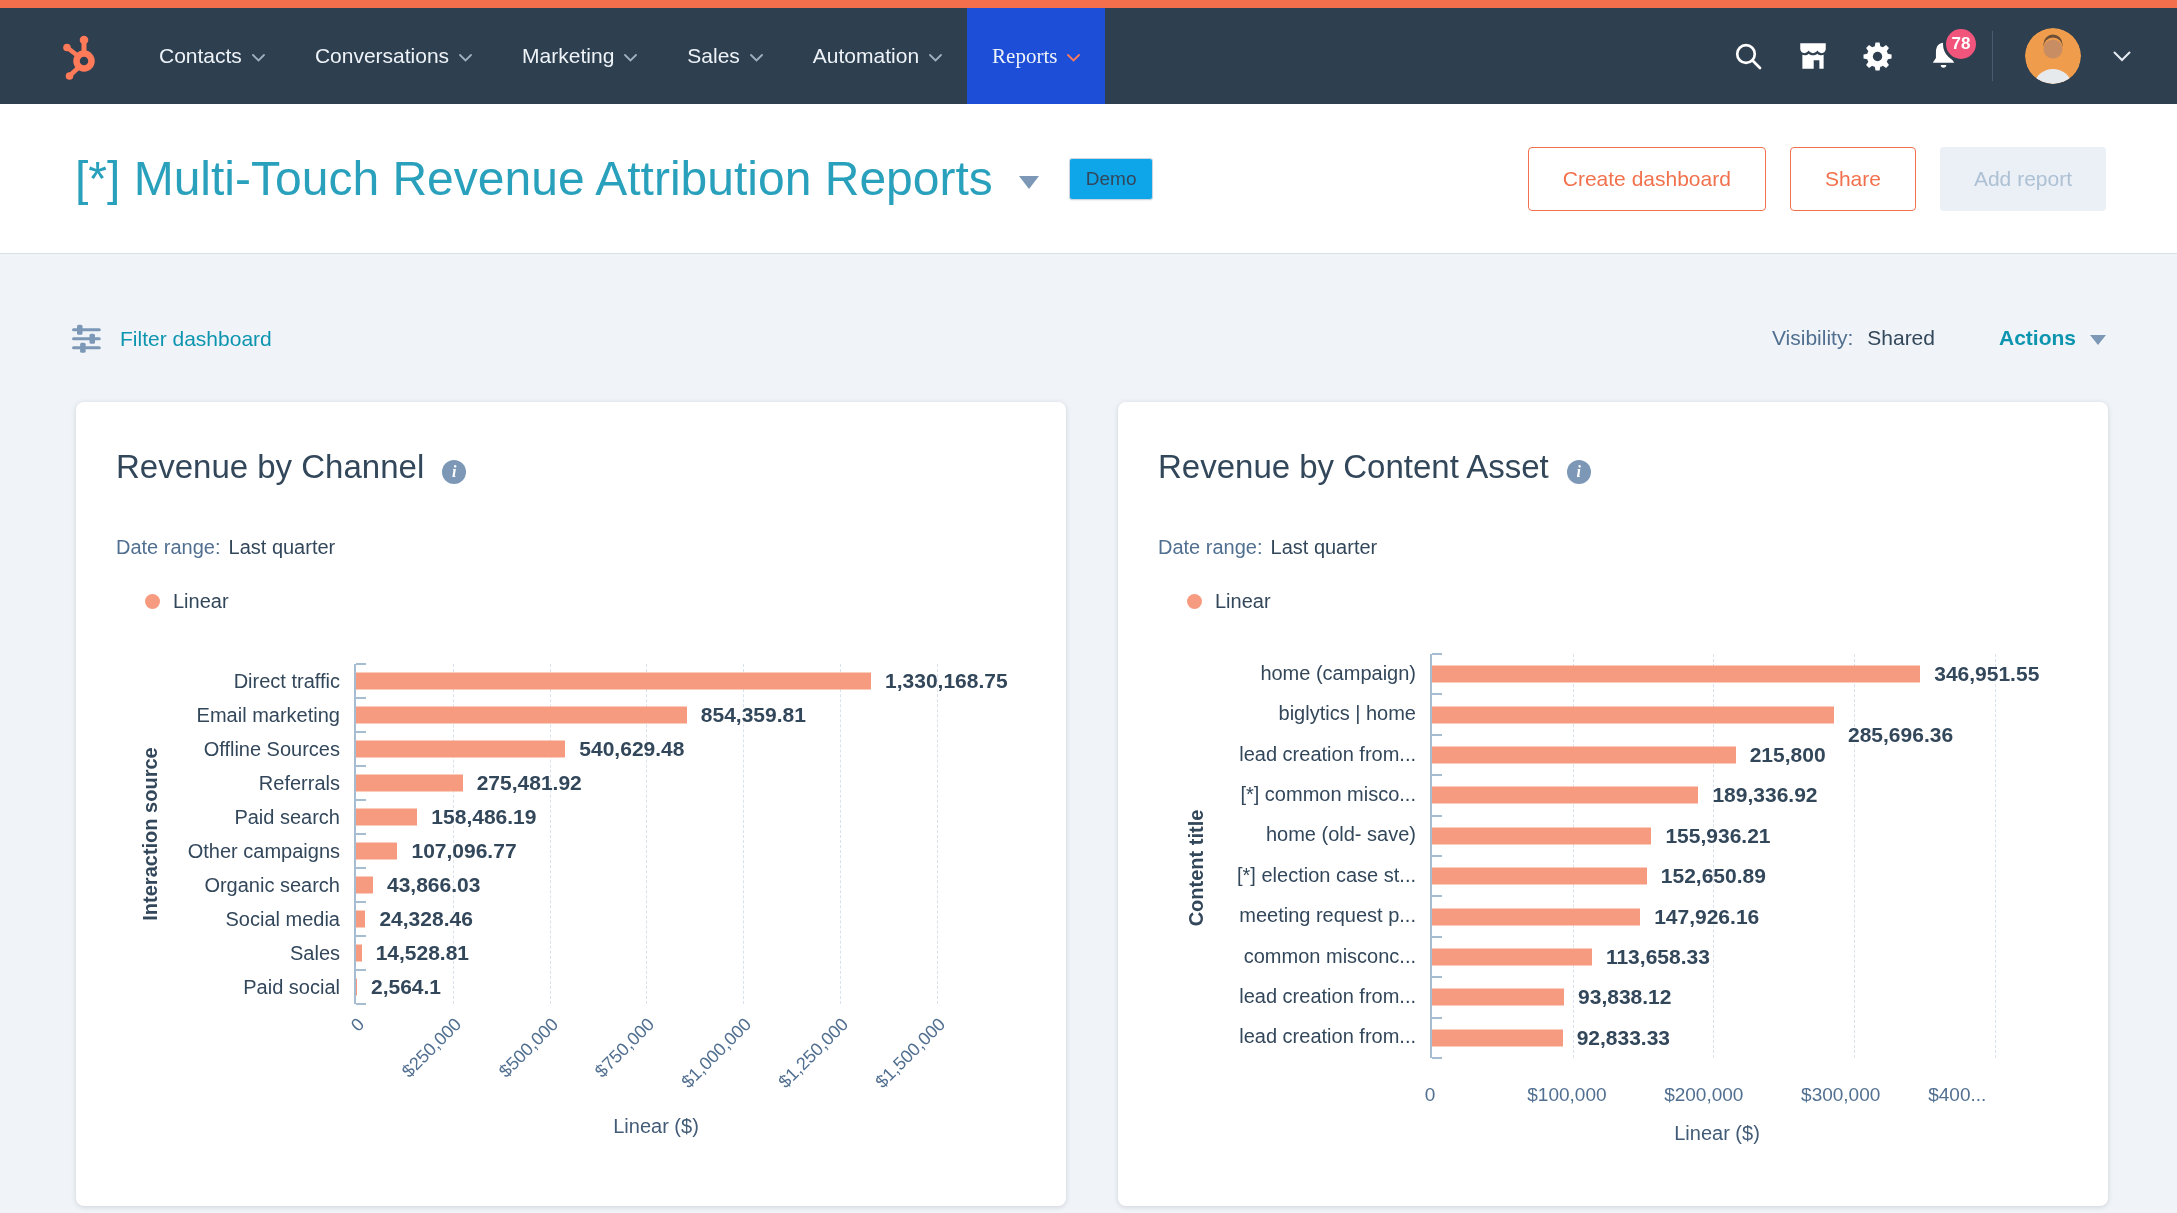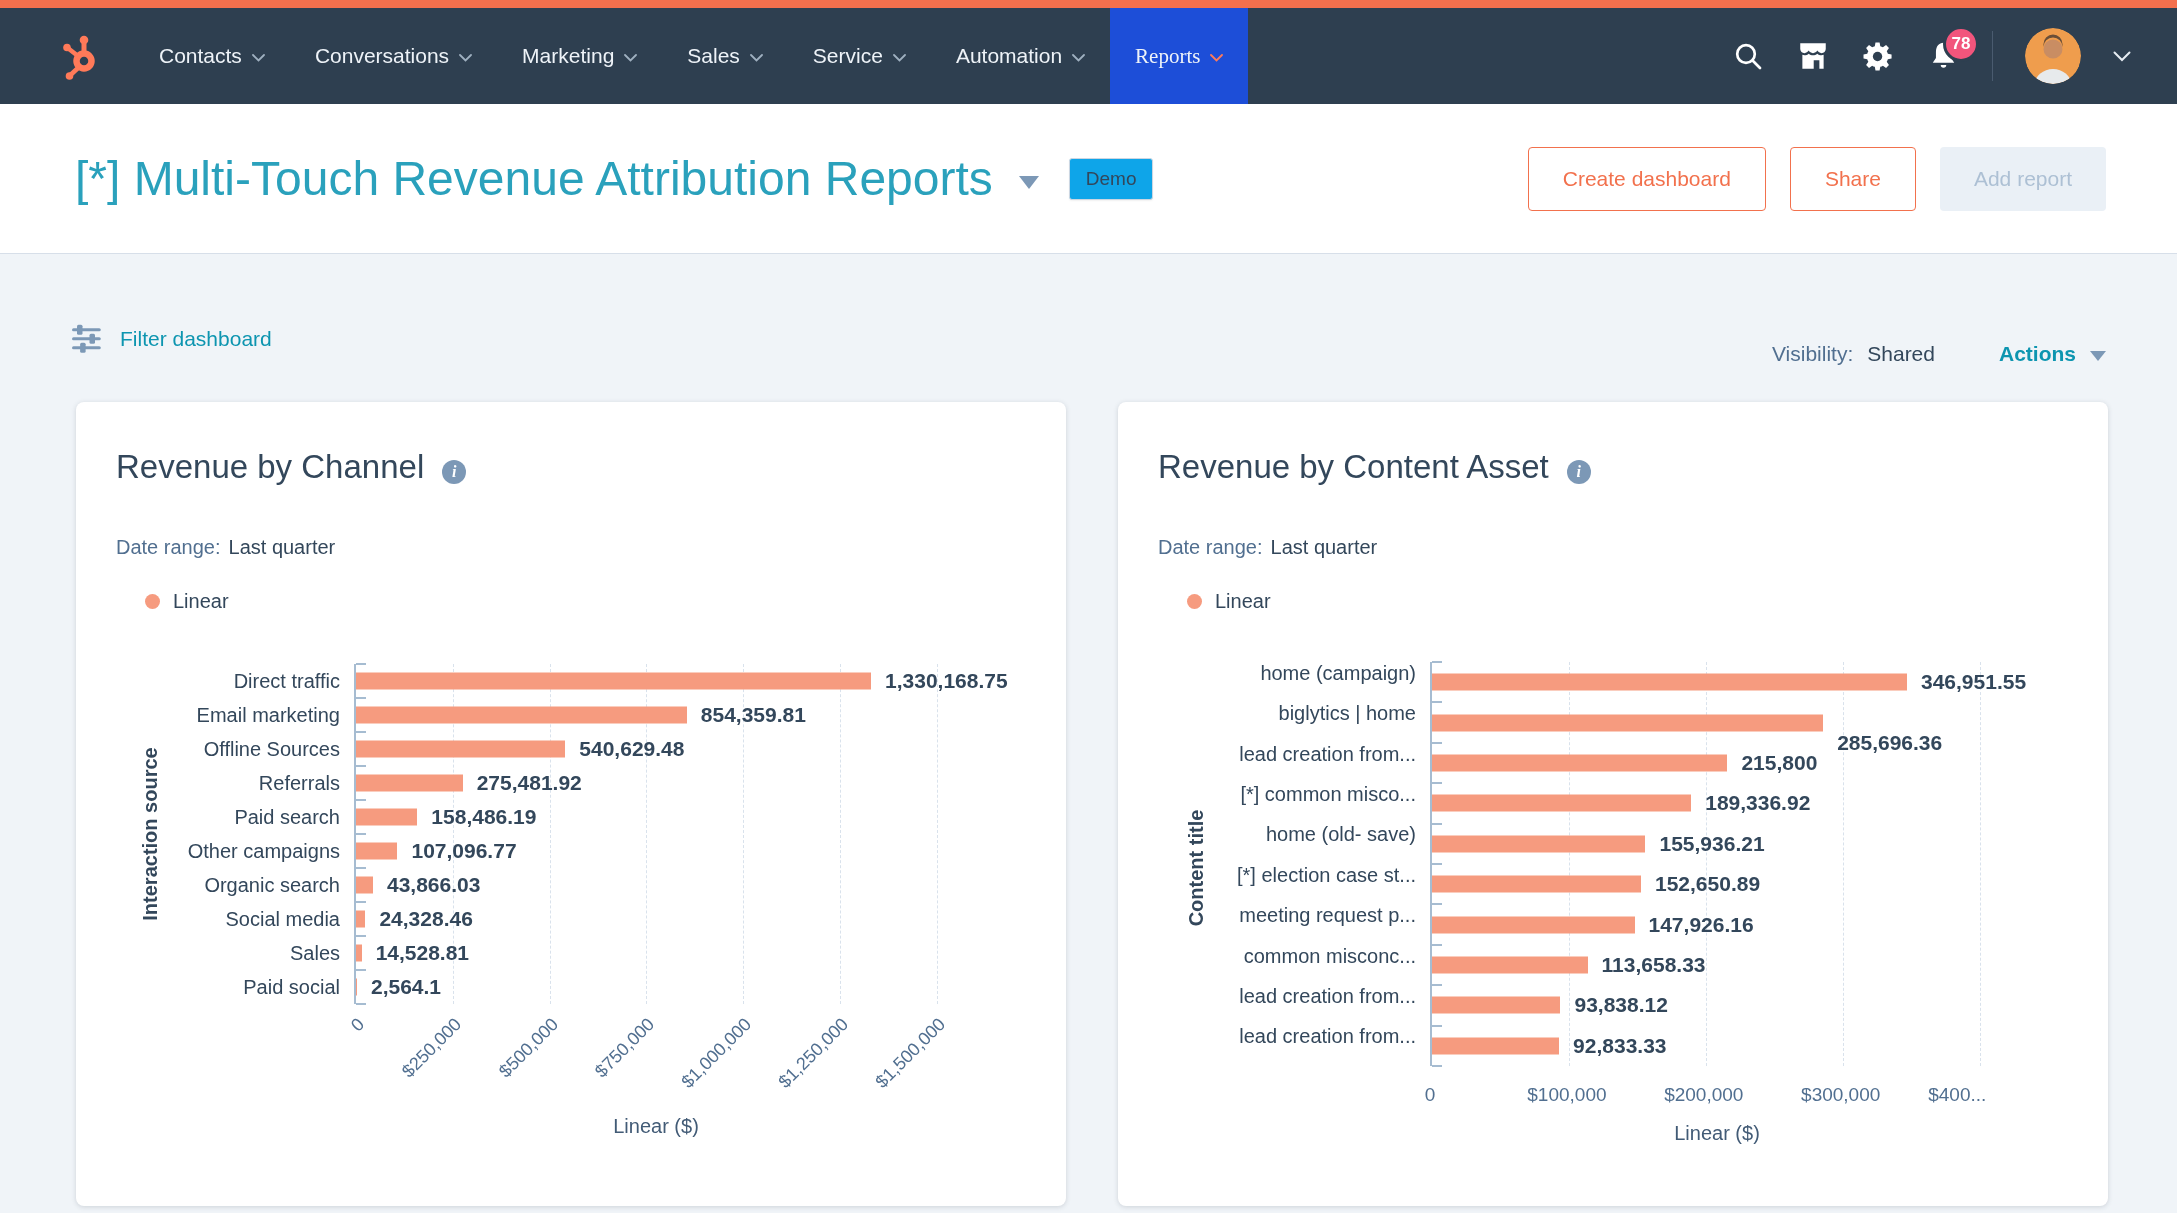--- a/index.html
+++ b/index.html
@@ -37,21 +37,21 @@
   .header-buttons{margin-left:auto;display:flex;gap:24px;}
   .btn{height:64px;display:flex;align-items:center;padding:0 34px;font-size:21px;border-radius:4px;
     box-sizing:border-box;cursor:pointer;font-weight:500;}
   .btn-outline{border:1px solid #f2714d;color:#f2714d;background:#fff;}
   .btn-disabled{background:#eaf0f6;color:#adc0d4;cursor:default;}
 
   
   .toolbar{position:absolute;top:254px;left:0;width:100%;height:148px;}
   .filter-link{position:absolute;left:72px;top:70px;display:flex;align-items:center;gap:18px;
     color:#0d95b0;font-size:21px;font-weight:500;cursor:pointer;}
-  .toolbar-right{position:absolute;right:71px;top:88px;display:flex;align-items:center;font-size:21px;}
+  .toolbar-right{position:absolute;right:71px;top:72px;display:flex;align-items:center;font-size:21px;}
   .vis-label{color:#516f90;}
   .vis-value{color:#33475b;margin-left:14px;}
   .actions-link{color:#0d95b0;font-weight:700;margin-left:64px;cursor:pointer;}
   .actions-caret{width:0;height:0;border-left:8px solid transparent;border-right:8px solid transparent;
     border-top:10px solid #7c98b6;margin-left:14px;margin-top:4px;cursor:pointer;}
 
   
   .card{position:absolute;top:402px;width:990px;height:804px;background:#fff;border-radius:8px;
     box-shadow:0 1px 5px rgba(45,62,80,.18);}
   .card-0{left:76px;}
@@ -73,21 +73,21 @@
   .card-1 .ytitle{left:78px;top:466px;transform:translate(-50%,-50%) rotate(-90deg);}
 
   .ylabels{position:absolute;display:flex;flex-direction:column;}
   .card-0 .ylabels{left:0;top:262px;width:264px;height:340px;}
   .card-1 .ylabels{left:0;top:251px;width:298px;height:404px;}
   .ylabels span{flex:1;display:flex;align-items:center;justify-content:flex-end;
     font-size:20px;color:#33475b;white-space:nowrap;}
 
   .plot{position:absolute;border-left:2px solid #a6bcd1;}
   .card-0 .plot{left:278px;top:262px;width:605px;height:340px;}
-  .card-1 .plot{left:312px;top:260px;width:575px;height:404px;}
+  .card-1 .plot{left:312px;top:252px;width:575px;height:404px;padding-left:16px;}
   .gridline{position:absolute;top:0;bottom:0;border-left:1px dashed #d9e2ec;}
   .axis-tick{position:absolute;left:0;width:10px;border-top:2px solid #a6bcd1;margin-top:-1px;}
   .rows{position:absolute;left:0;top:0;right:0;bottom:0;display:flex;flex-direction:column;}
   .brow{flex:1;position:relative;}
   .bar{position:absolute;left:0;top:50%;transform:translateY(-50%);height:17px;cursor:pointer;}
   .bar-value{position:absolute;top:50%;transform:translateY(-50%);font-size:21px;font-weight:700;
     color:#33475b;white-space:nowrap;}
 
   .xticks{position:absolute;}
   .card-0 .xticks{left:278px;top:612px;width:605px;height:110px;}
@@ -135,26 +135,20 @@
           </svg>
         </div>
         <div class="nav-item">
           <span>Marketing</span>
           <svg width="13" height="8" viewBox="0 0 13 8" fill="none" stroke="currentColor" stroke-width="1.8" stroke-linecap="round">
             <path d="M1 1l5.5 5.5L12 1"></path>
           </svg>
         </div>
         <div class="nav-item">
           <span>Sales</span>
-          <svg width="13" height="8" viewBox="0 0 13 8" fill="none" stroke="currentColor" stroke-width="1.8" stroke-linecap="round">
-            <path d="M1 1l5.5 5.5L12 1"></path>
-          </svg>
-        </div>
-        <div class="nav-item">
-          <span>Service</span>
           <svg width="13" height="8" viewBox="0 0 13 8" fill="none" stroke="currentColor" stroke-width="1.8" stroke-linecap="round">
             <path d="M1 1l5.5 5.5L12 1"></path>
           </svg>
         </div>
         <div class="nav-item">
           <span>Automation</span>
           <svg width="13" height="8" viewBox="0 0 13 8" fill="none" stroke="currentColor" stroke-width="1.8" stroke-linecap="round">
             <path d="M1 1l5.5 5.5L12 1"></path>
           </svg>
         </div>

